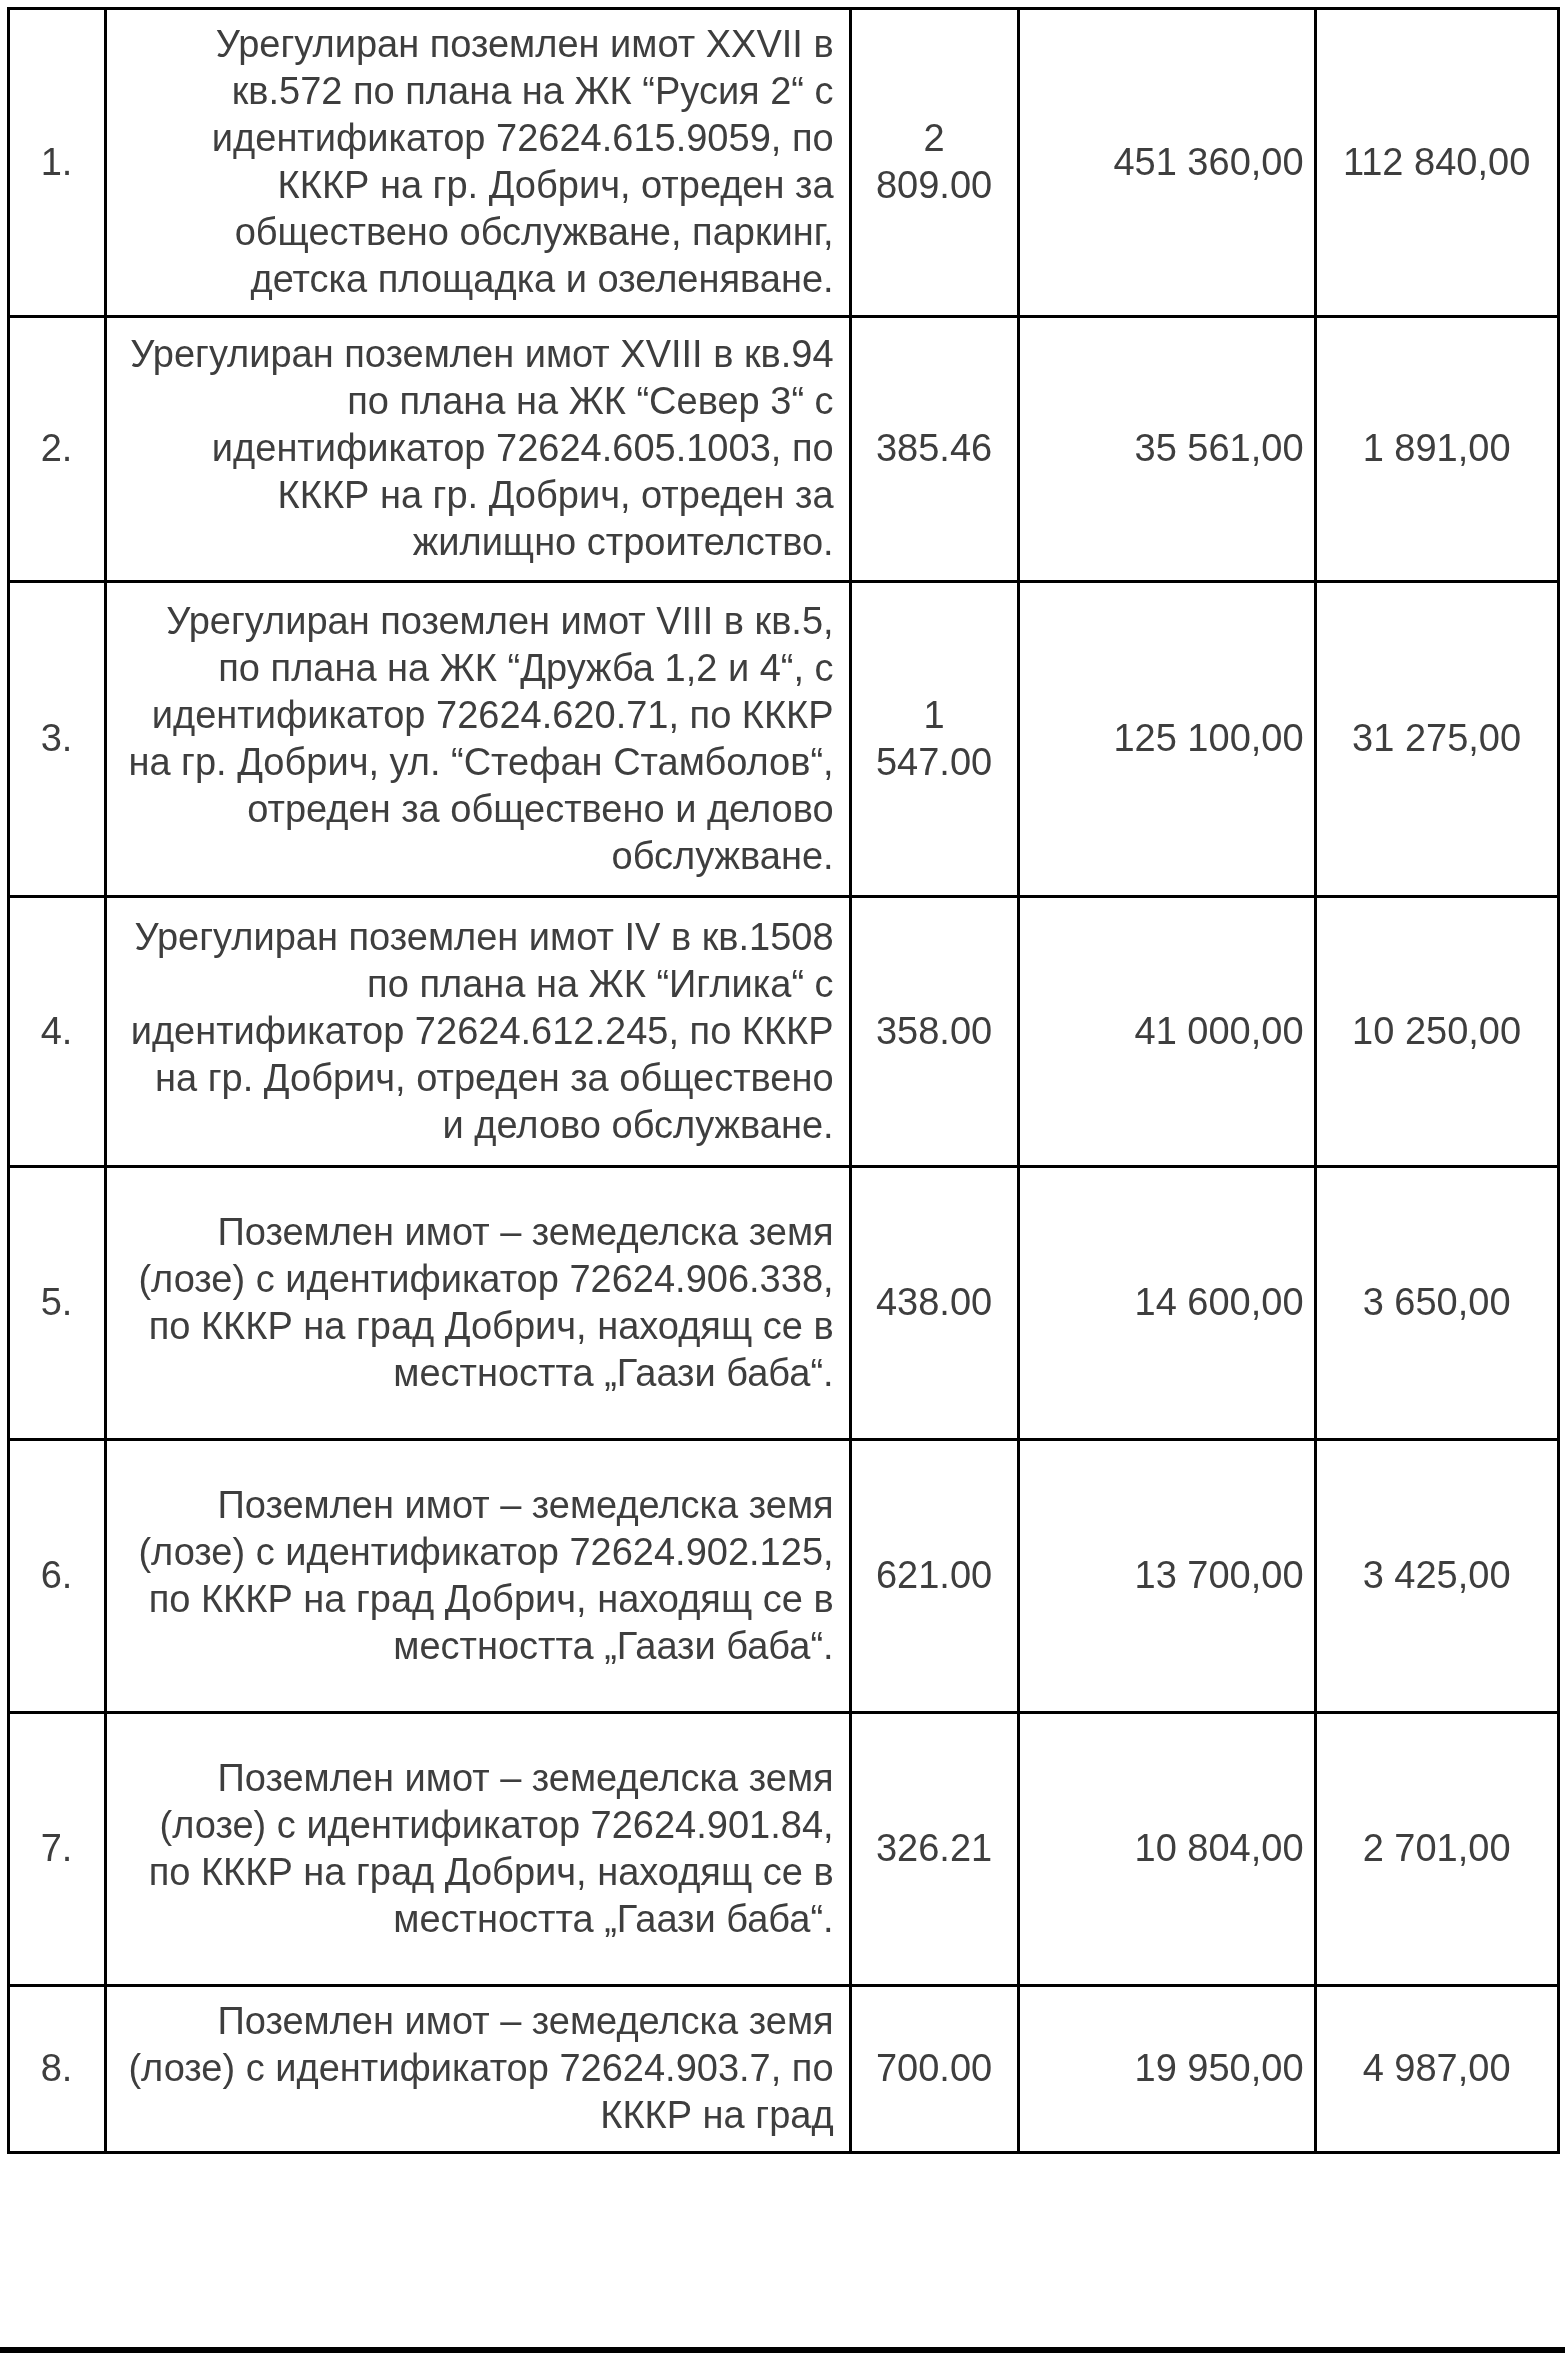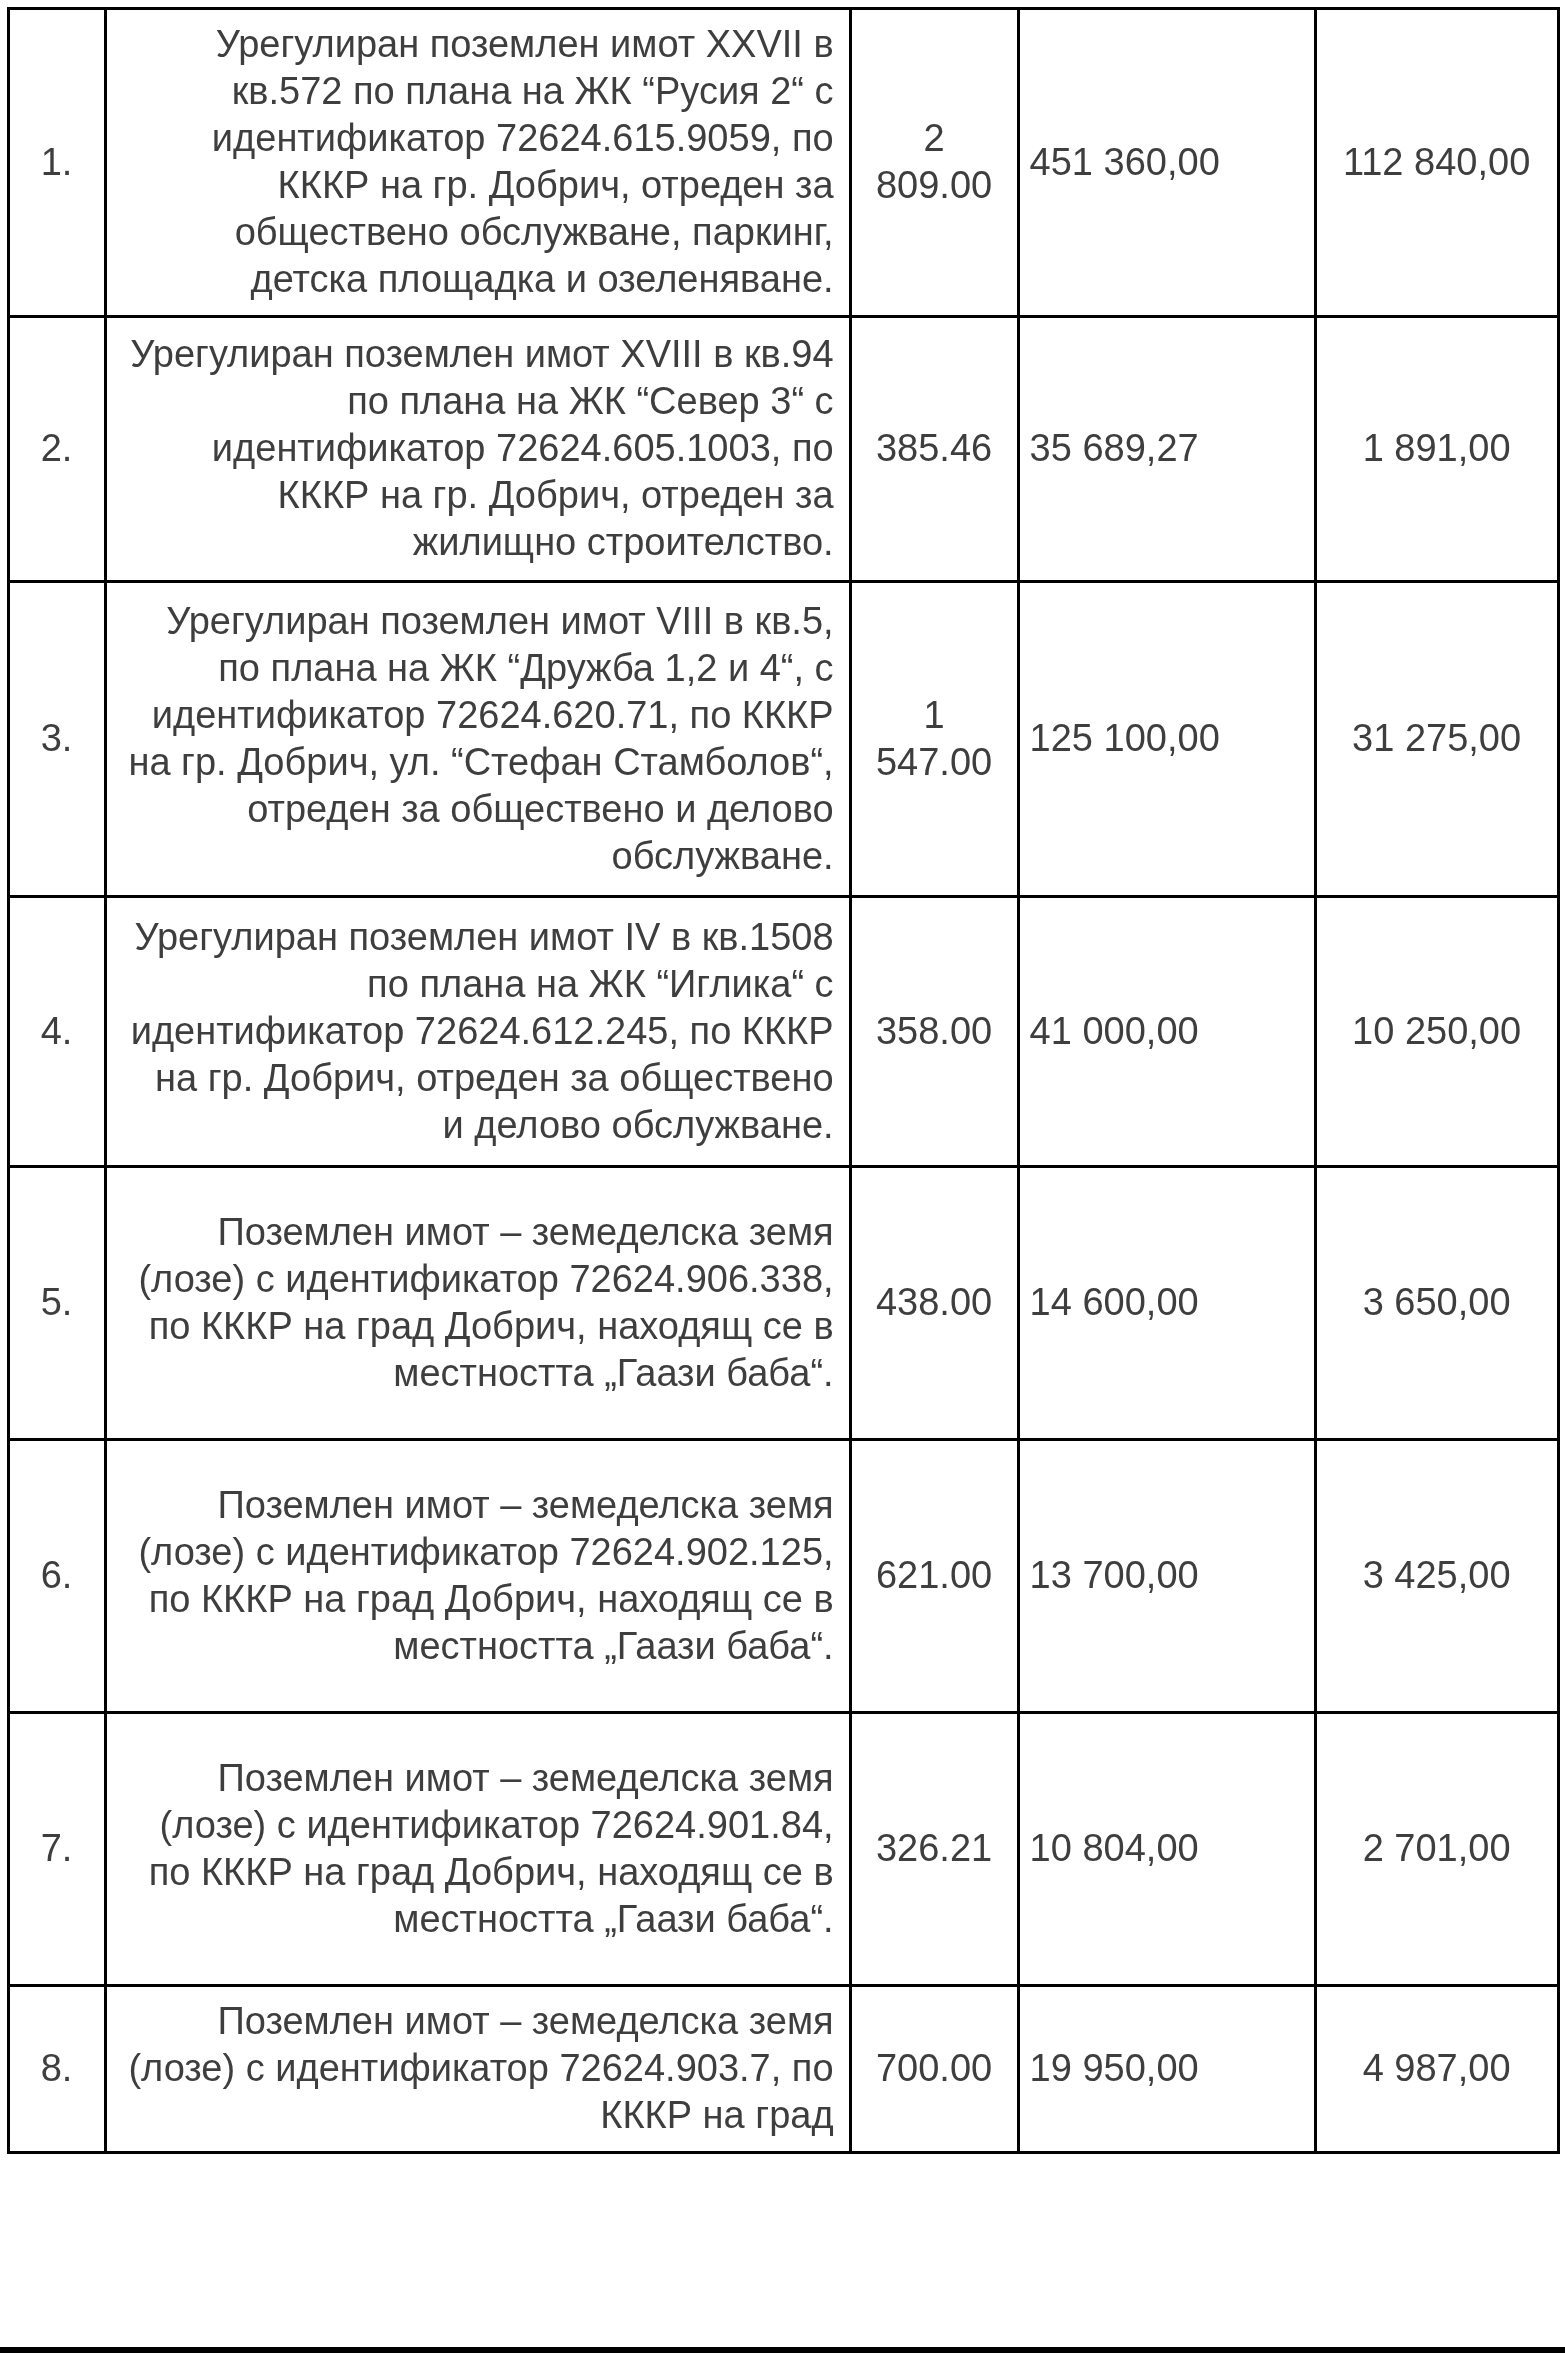--- a/index.html
+++ b/index.html
@@ -37,21 +37,21 @@
     font-weight: bold;
     text-align: left;
     padding: 8.3px 13.3px 8.3px 16.6px;
     line-height: 50px;
   }
   th.h-price { text-align: justify; }
   
   td.c-num   { text-align: center; padding: 5px 6.6px; }
   td.c-name  { text-align: right;   padding: 11.6px 15px 11.6px 21.5px; }
   td.c-area  { text-align: center; padding: 5px 11.6px; white-space: pre-line; }
-  td.c-price { text-align: left; padding: 5px 10px; }
+  td.c-price { text-align: right; padding: 5px 10px; }
   td.c-dep   { text-align: center; padding: 5px 26px; }
 
   tr.hdr { height: 224px; }
   tr.r1 { height: 301px; }
   tr.r2 { height: 265px; }
   tr.r3 { height: 315px; }
   tr.r4 { height: 270px; }
   tr.r5 { height: 273px; }
   tr.r6 { height: 273px; }
   tr.r7 { height: 273px; }
@@ -84,21 +84,21 @@
       <td class="c-name">Урегулиран поземлен имот XXVII в кв.572 по плана на ЖК “Русия 2“ с идентификатор 72624.615.9059, по КККР на гр. Добрич, отреден за обществено обслужване, паркинг, детска площадка и озеленяване.</td>
       <td class="c-area">2
 809.00</td>
       <td class="c-price">451 360,00</td>
       <td class="c-dep">112 840,00</td>
     </tr>
     <tr class="r2">
       <td class="c-num">2.</td>
       <td class="c-name">Урегулиран поземлен имот XVIII в кв.94 по плана на ЖК “Север 3“ с идентификатор 72624.605.1003, по КККР на гр. Добрич, отреден за жилищно строителство.</td>
       <td class="c-area">385.46</td>
-      <td class="c-price">35 689,27</td>
+      <td class="c-price">35 561,00</td>
       <td class="c-dep">1 891,00</td>
     </tr>
     <tr class="r3">
       <td class="c-num">3.</td>
       <td class="c-name">Урегулиран поземлен имот VIII в кв.5, по плана на ЖК “Дружба 1,2 и 4“, с идентификатор 72624.620.71, по КККР на гр. Добрич, ул. “Стефан Стамболов“, отреден за обществено и делово обслужване.</td>
       <td class="c-area">1
 547.00</td>
       <td class="c-price">125 100,00</td>
       <td class="c-dep">31 275,00</td>
     </tr>

